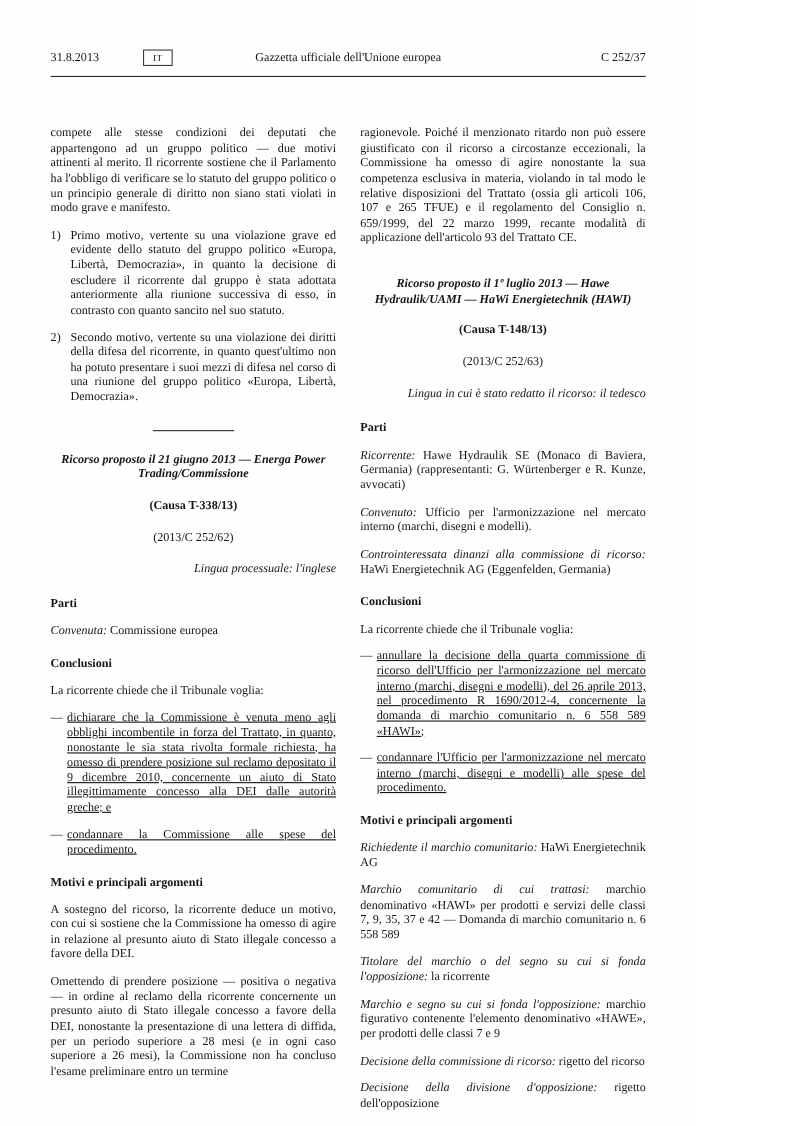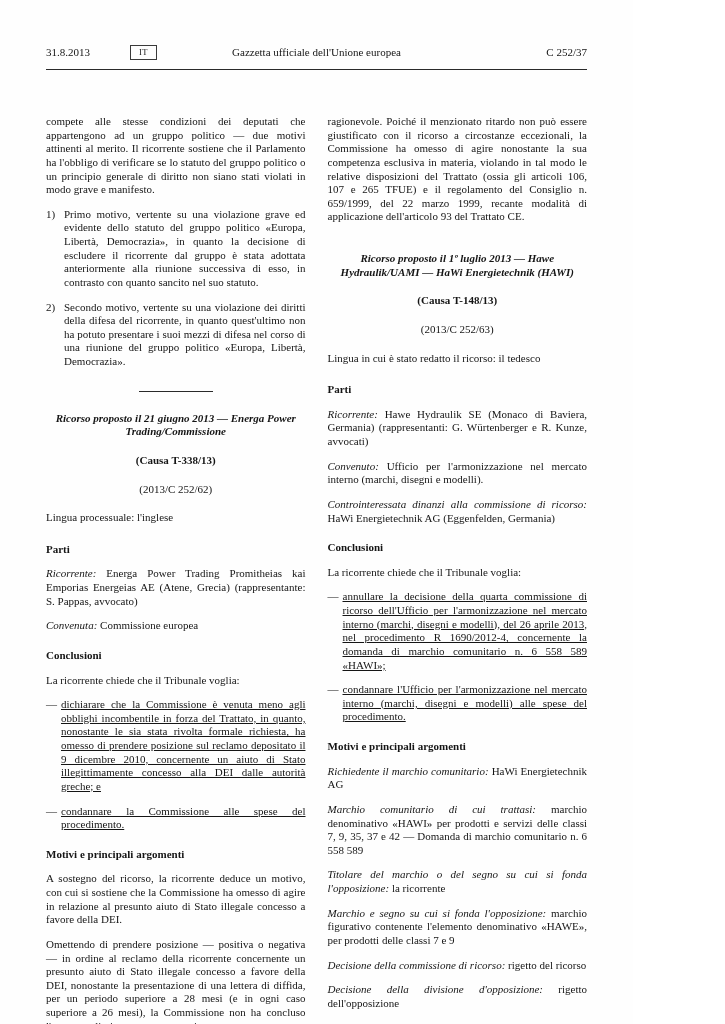--- a/index.html
+++ b/index.html
@@ -44,21 +44,21 @@
 
   .dash-item { display:flex; margin-bottom:11px; }
   .dash-item .marker { flex:none; width:15px; }
   .dash-item .body { flex:1; text-align:justify;text-decoration:underline; }
 
   .sep { width:74px; border-top:1px solid #2a2a2a; margin:22px auto 0 auto; }
 
   .case-title { font-weight:bold; text-align:center; margin:20px 8px 15px 8px;font-style:italic; }
   .causa { font-weight:bold; text-align:center; margin-bottom:15px; }
   .ref-line { text-align:center; margin-bottom:15px; }
-  .lang-line { text-align:left; margin-bottom:18px; }
+  .lang-line { text-align:right; font-style:italic; margin-bottom:18px; }
 
   .sec-head { font-weight:bold; margin:16px 0 11px 0; }
 </style>
 </head>
 <body>
 
 <div class="page">
 
   <div class="oj-header">
     <span class="hdr-date">31.8.2013</span>
@@ -82,21 +82,20 @@
       </div>
 
       <div class="sep"></div>
 
       <div class="case-title">Ricorso proposto il 21 giugno 2013 — Energa Power Trading/Commissione</div>
       <div class="causa">(Causa T-338/13)</div>
       <div class="ref-line">(2013/C 252/62)</div>
       <div class="lang-line">Lingua processuale: l'inglese</div>
 
       <div class="sec-head">Parti</div>
-      <p class="para"><span class="lbl">Ricorrente:</span> <span>Energa Power Trading Promitheias kai Emporias Energeias AE (Atene, Grecia) (rappresentante: S. Pappas, avvocato)</span></p>
       <p class="para"><span class="lbl">Convenuta:</span> <span>Commissione europea</span></p>
 
       <div class="sec-head">Conclusioni</div>
       <p class="para">La ricorrente chiede che il Tribunale voglia:</p>
       <div class="dash-item">
         <span class="marker">—</span>
         <span class="body">dichiarare che la Commissione è venuta meno agli obblighi incombentile in forza del Trattato, in quanto, nonostante le sia stata rivolta formale richiesta, ha omesso di prendere posizione sul reclamo depositato il 9 dicembre 2010, concernente un aiuto di Stato illegittimamente concesso alla DEI dalle autorità greche; e</span>
       </div>
       <div class="dash-item">
         <span class="marker">—</span>

